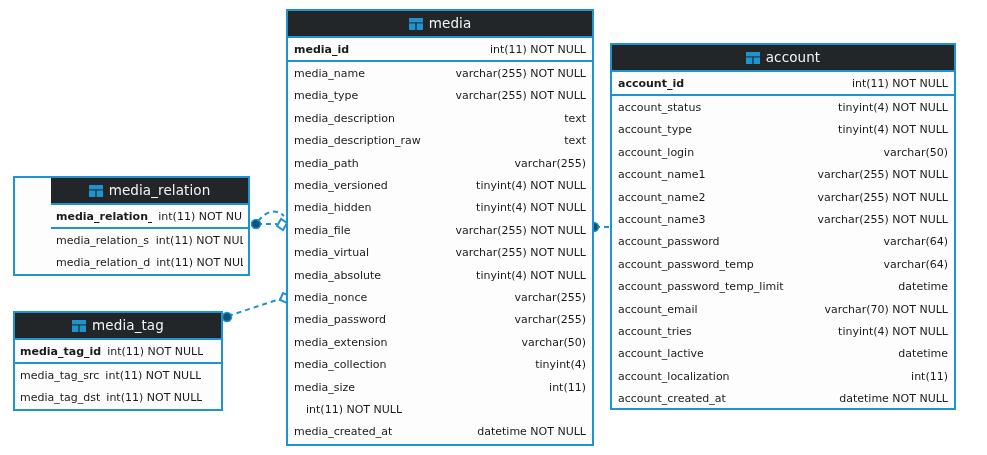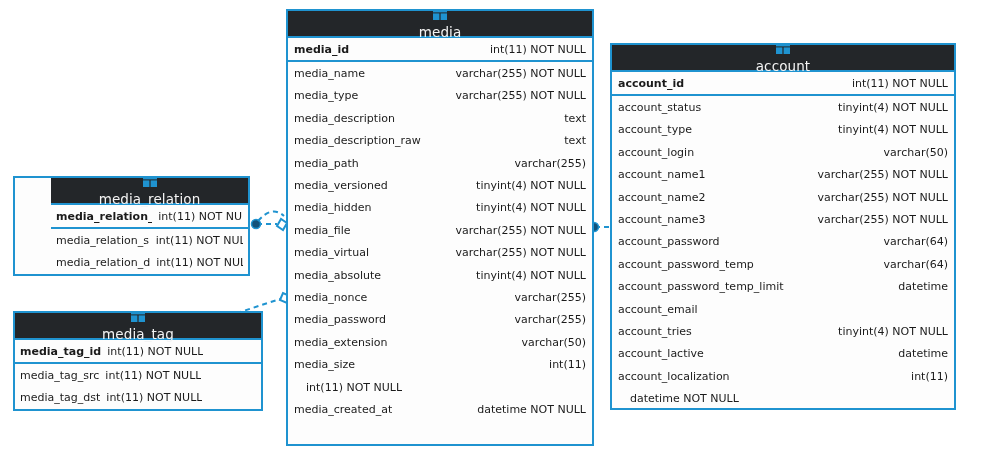--- a/index.html
+++ b/index.html
@@ -48,21 +48,20 @@
     color: #f4f4f4;
     height: 25px;
     display: flex;
     align-items: center;
     justify-content: center;
     gap: 6px;
     font-size: 13.5px;
     line-height: 1;
     letter-spacing: 0.1px;
     border-bottom: 2px solid #1f93d0;
-    flex-direction: column;
   }
 
   .tbl-icon {
     width: 14px;
     height: 12px;
     display: block;
     flex: 0 0 auto;
   }
 
   .entity-title {
@@ -110,21 +109,21 @@
     margin-left: 6px;
   }
   .entity.compact .row.pk .col-type {
     margin-left: 6px;
   }
 
   
   #ent-media        { left: 286px; top: 9px;   width: 308px; height: 437px; }
   #ent-account      { left: 610px; top: 43px;  width: 346px; height: 367px; }
   #ent-media_relation { left: 13px; top: 176px; width: 237px; height: 100px; padding-left: 36px; }
-  #ent-media_tag      { left: 13px; top: 311px; width: 250px; height: 100px; }
+  #ent-media_tag      { left: 13px; top: 311px; width: 210px; height: 100px; }
 
   #ent-media .row, #ent-account .row { height: 22.4px; }
 
   .lnk-line {
     stroke: #1f93d0;
     stroke-width: 2;
     stroke-dasharray: 5 4;
     fill: none;
   }
   .lnk-dot {
@@ -230,20 +229,24 @@
         </div>
       <div class="row">
           <span class="col-name">media_password</span>
           <span class="col-type">varchar(255)</span>
         </div>
       <div class="row">
           <span class="col-name">media_extension</span>
           <span class="col-type">varchar(50)</span>
         </div>
       <div class="row">
+          <span class="col-name">media_collection</span>
+          <span class="col-type">tinyint(4)</span>
+        </div>
+      <div class="row">
           <span class="col-name">media_size</span>
           <span class="col-type">int(11)</span>
         </div>
       <div class="row">
           <span class="col-type">int(11) NOT NULL</span>
         </div>
       <div class="row">
           <span class="col-name">media_created_at</span>
           <span class="col-type">datetime NOT NULL</span>
         </div>
@@ -297,34 +300,36 @@
       <div class="row">
           <span class="col-name">account_password_temp</span>
           <span class="col-type">varchar(64)</span>
         </div>
       <div class="row">
           <span class="col-name">account_password_temp_limit</span>
           <span class="col-type">datetime</span>
         </div>
       <div class="row">
           <span class="col-name">account_email</span>
+          <span class="col-type">varchar(70) NOT NULL</span>
         </div>
       <div class="row">
           <span class="col-name">account_tries</span>
           <span class="col-type">tinyint(4) NOT NULL</span>
         </div>
       <div class="row">
           <span class="col-name">account_lactive</span>
           <span class="col-type">datetime</span>
         </div>
       <div class="row">
           <span class="col-name">account_localization</span>
           <span class="col-type">int(11)</span>
         </div>
       <div class="row">
+          <span class="col-name">account_created_at</span>
           <span class="col-type">datetime NOT NULL</span>
         </div>
     </div>
   </div>
 
   <div class="entity compact" id="ent-media_relation">
     <div class="entity-header">
       <svg class="tbl-icon" viewBox="0 0 14 12">
         <rect x="0" y="0" width="14" height="4.4" fill="#1f93d0"></rect>
         <rect x="0" y="5.4" width="6.4" height="6.6" fill="#1f93d0"></rect>

